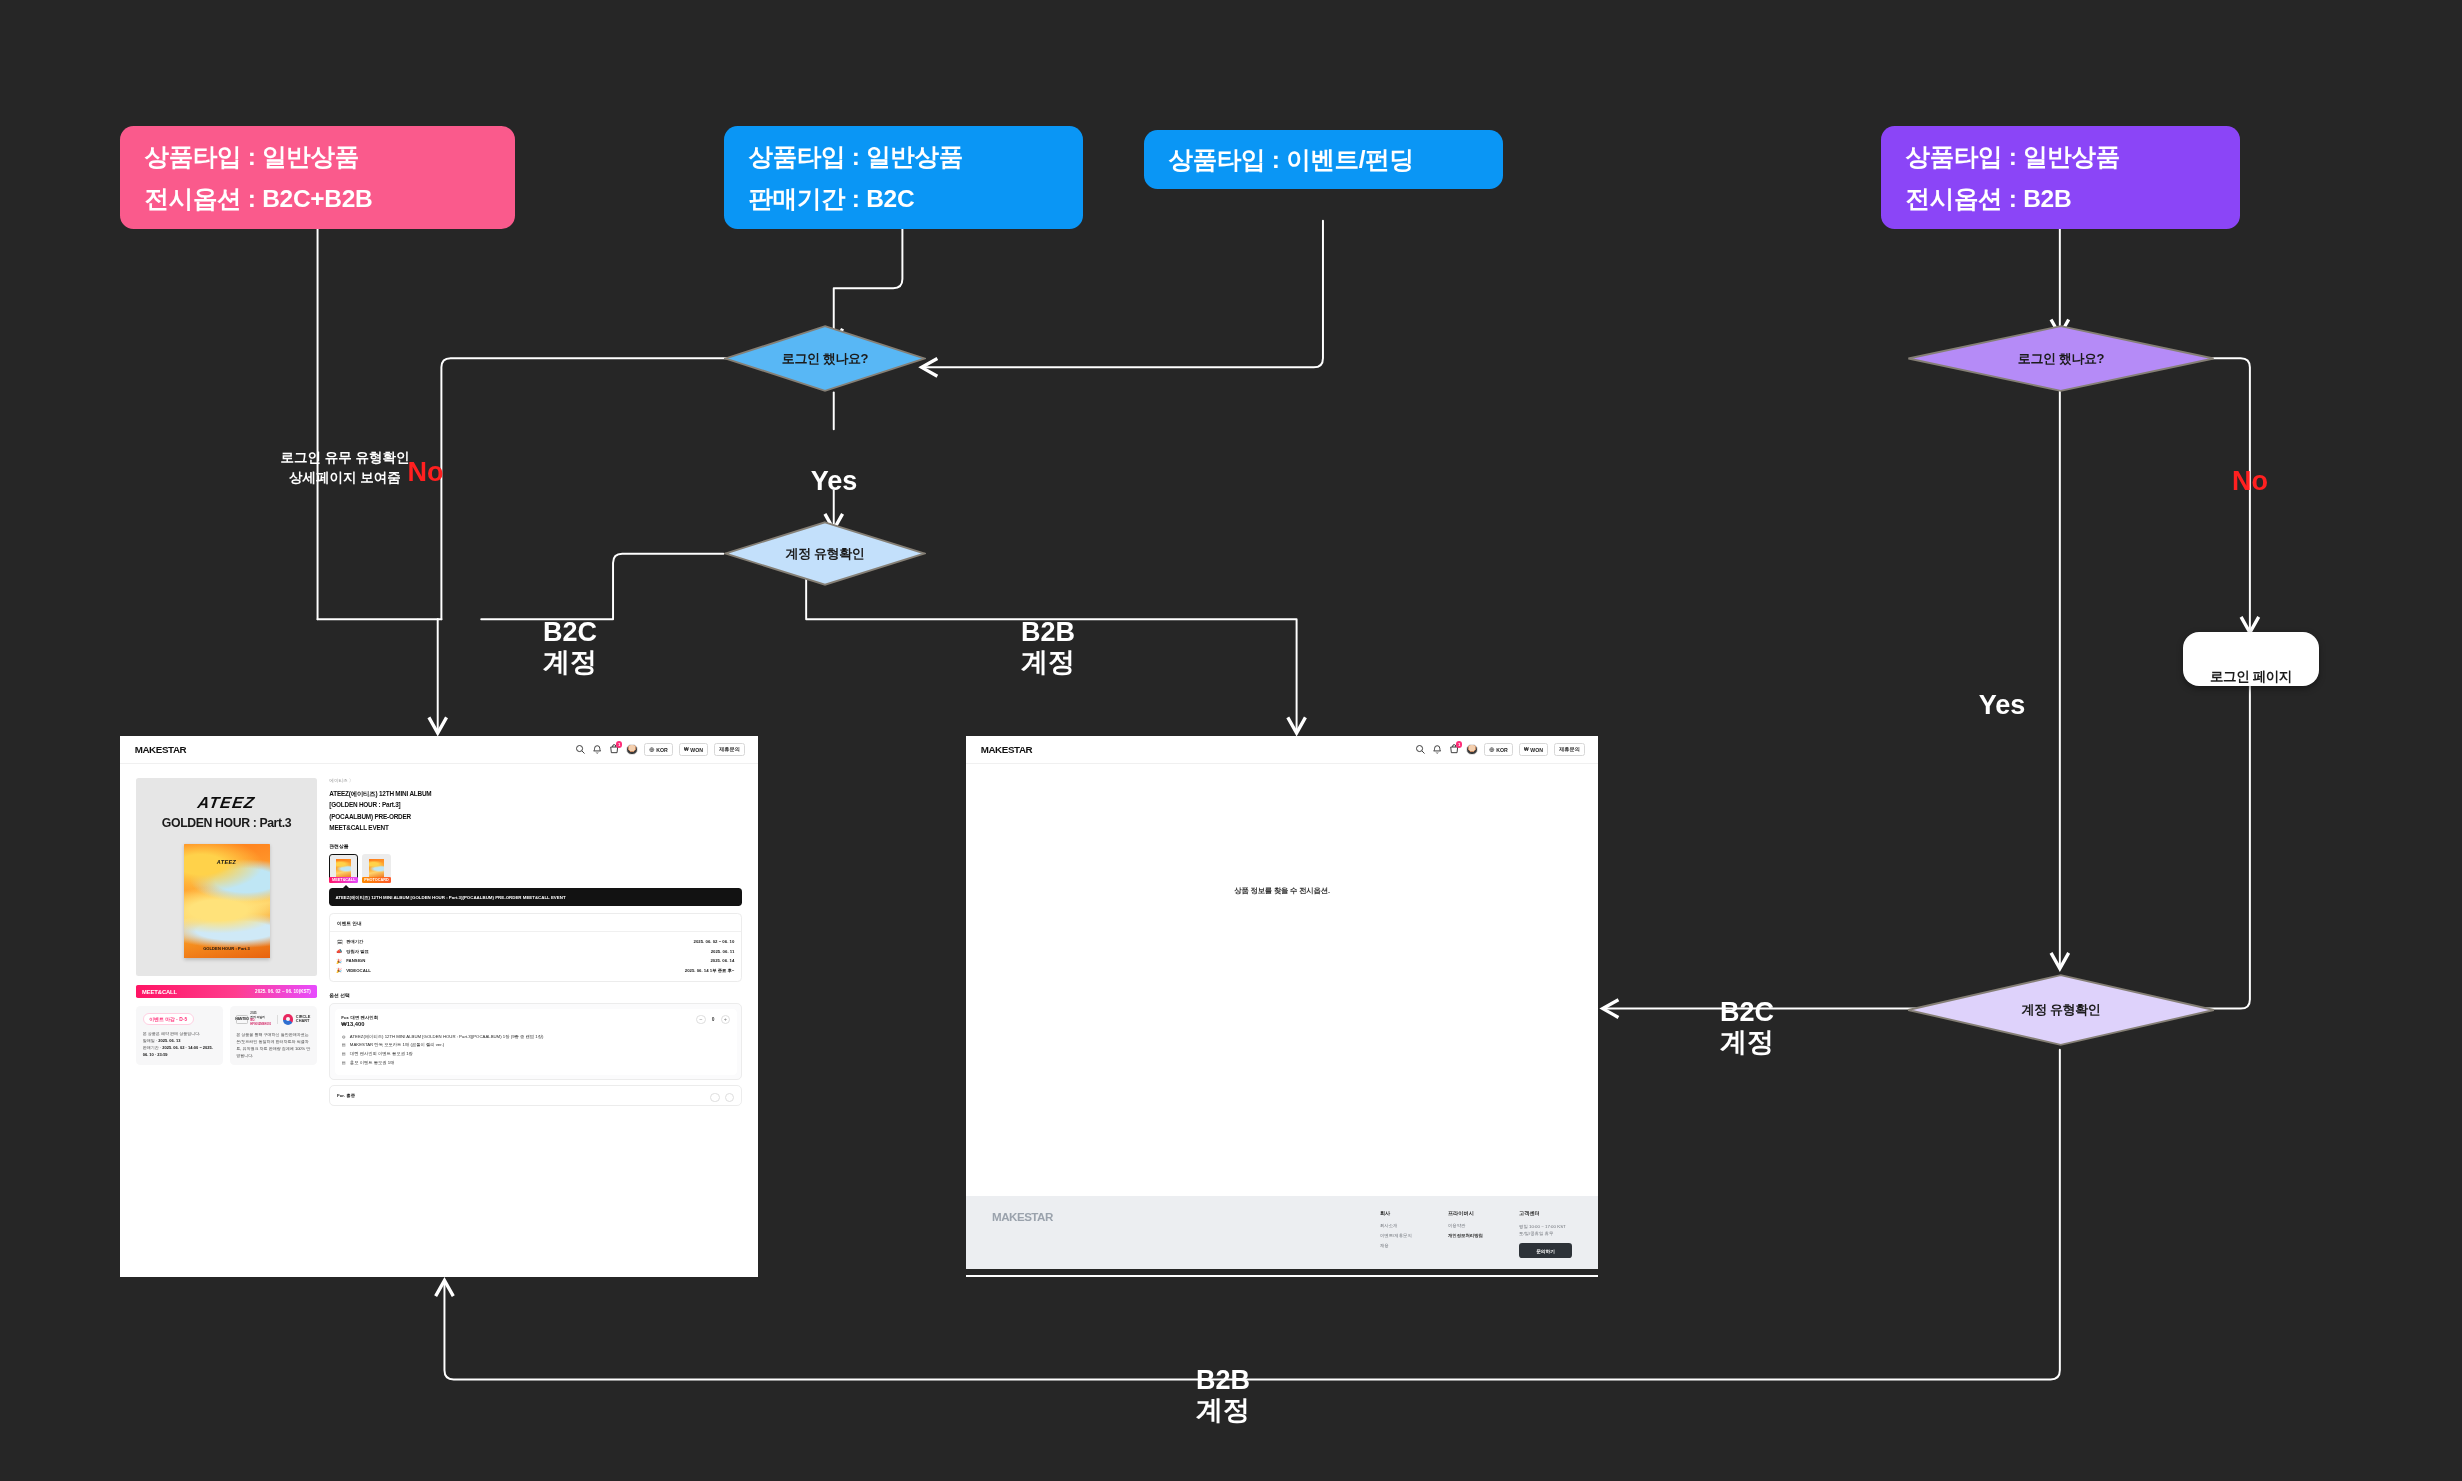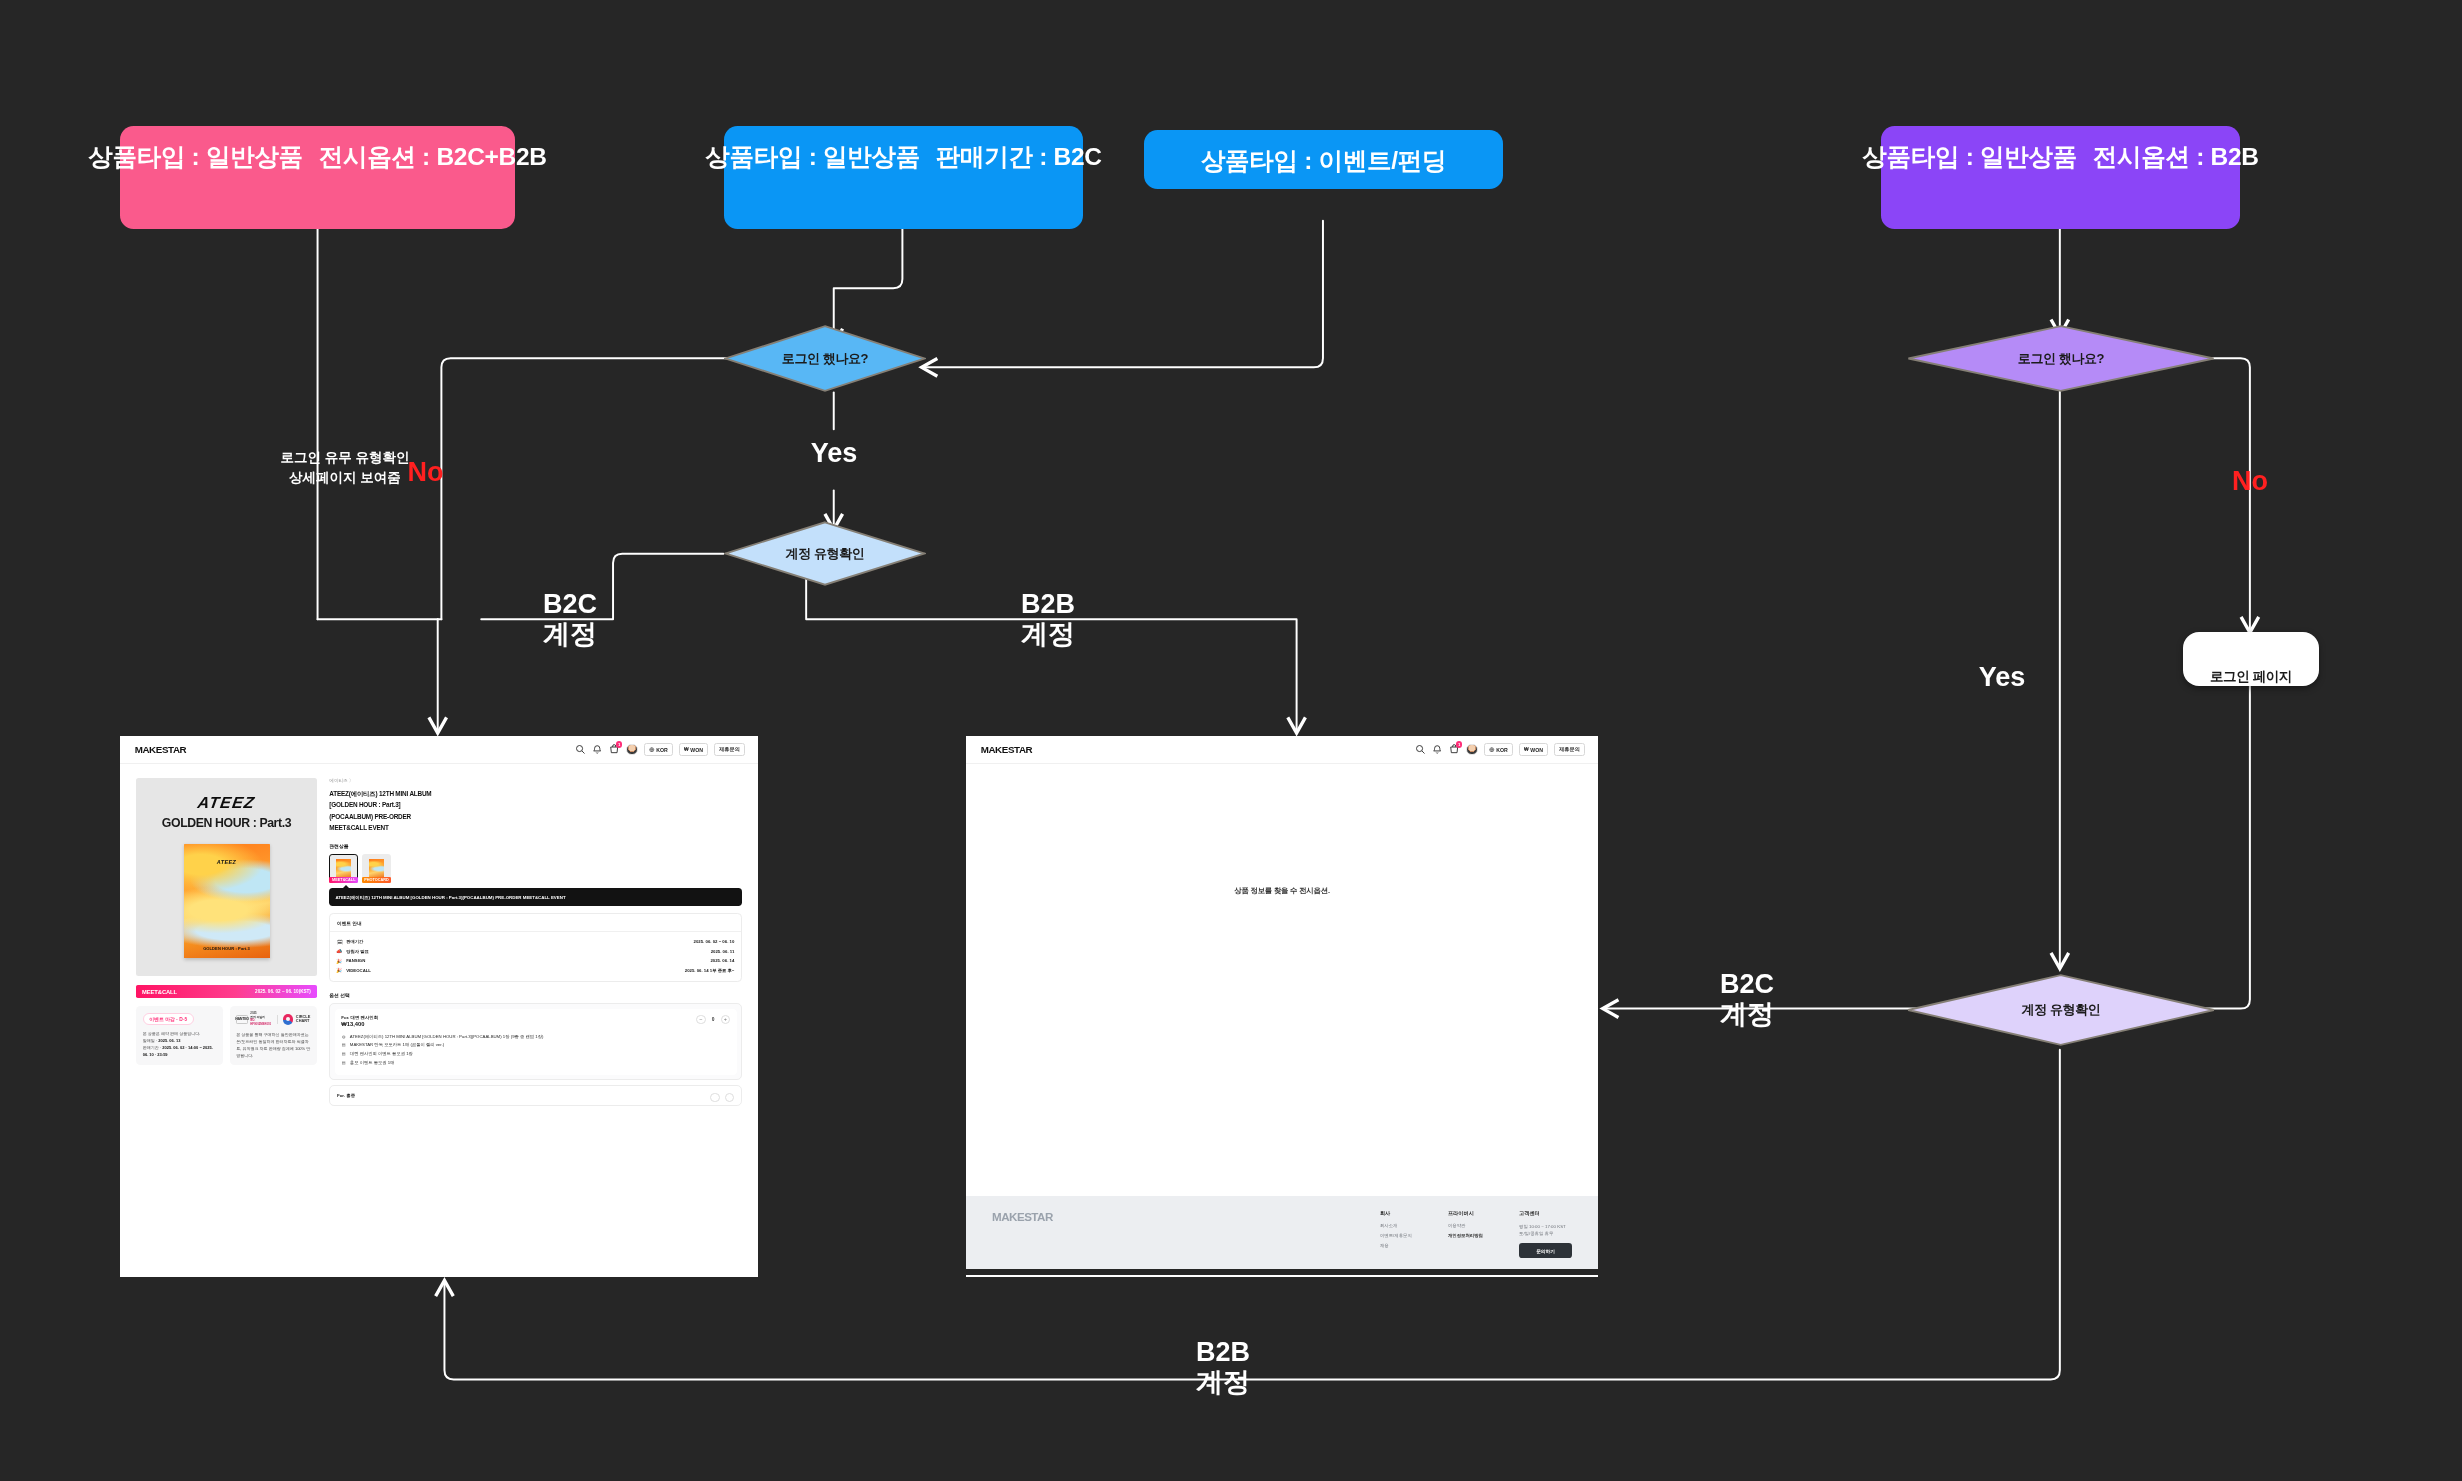--- a/index.html
+++ b/index.html
@@ -9,21 +9,21 @@
     font-family: "Liberation Sans", "DejaVu Sans", sans-serif;
     overflow: hidden;
   }
   #stage { position: relative; width: 2462px; height: 1482px; }
 
   svg#wires { position: absolute; inset: 0; width: 2462px; height: 1482px; pointer-events: none; }
 
   
   .startbox {
     position: absolute; border-radius: 13.5px;
-    display: flex; justify-content: center;
+    display: flex; flex-direction: column; justify-content: center;
     padding: 18.4px 24.5px; gap: 16px;
     color: #ffffff; font-weight: 700; font-size: 24.5px; letter-spacing: -0.3px;
   }
   .startbox .ln { white-space: nowrap; line-height: 1.05; }
 
   
   .diamond { position: absolute; }
   .diamond .dlabel {
     position: absolute; inset: 0;
     display: flex; align-items: center; justify-content: center;
@@ -37,21 +37,21 @@
     display: flex; align-items: flex-end; justify-content: center;
     font-size: 13.5px; font-weight: 700; color: #1b1b1b; letter-spacing: -0.4px;
     box-shadow: 0 2.5px 6.1px rgba(0,0,0,.35);
   }
 
   
   .elabel {
     position: absolute; color: #ffffff; font-weight: 700;
     text-align: center; line-height: 1.12; white-space: pre-line;
   }
-  .elabel.big { font-size: 27px; }
+  .elabel.big { font-size: 27px; margin-top: 28px; }
   .elabel.red { color: #ff2020; font-size: 27px; }
   .elabel.note { font-size: 13.5px; font-weight: 700; line-height: 1.45; }
 
   
   .shot { position: absolute; background: #ffffff; overflow: hidden; }
 
   .ms-header {
     height: 28px; display: flex; align-items: center;
     padding: 0 13.5px 0 14.7px; border-bottom: 0.6px solid #f0f0f0;
     background: #fff;

